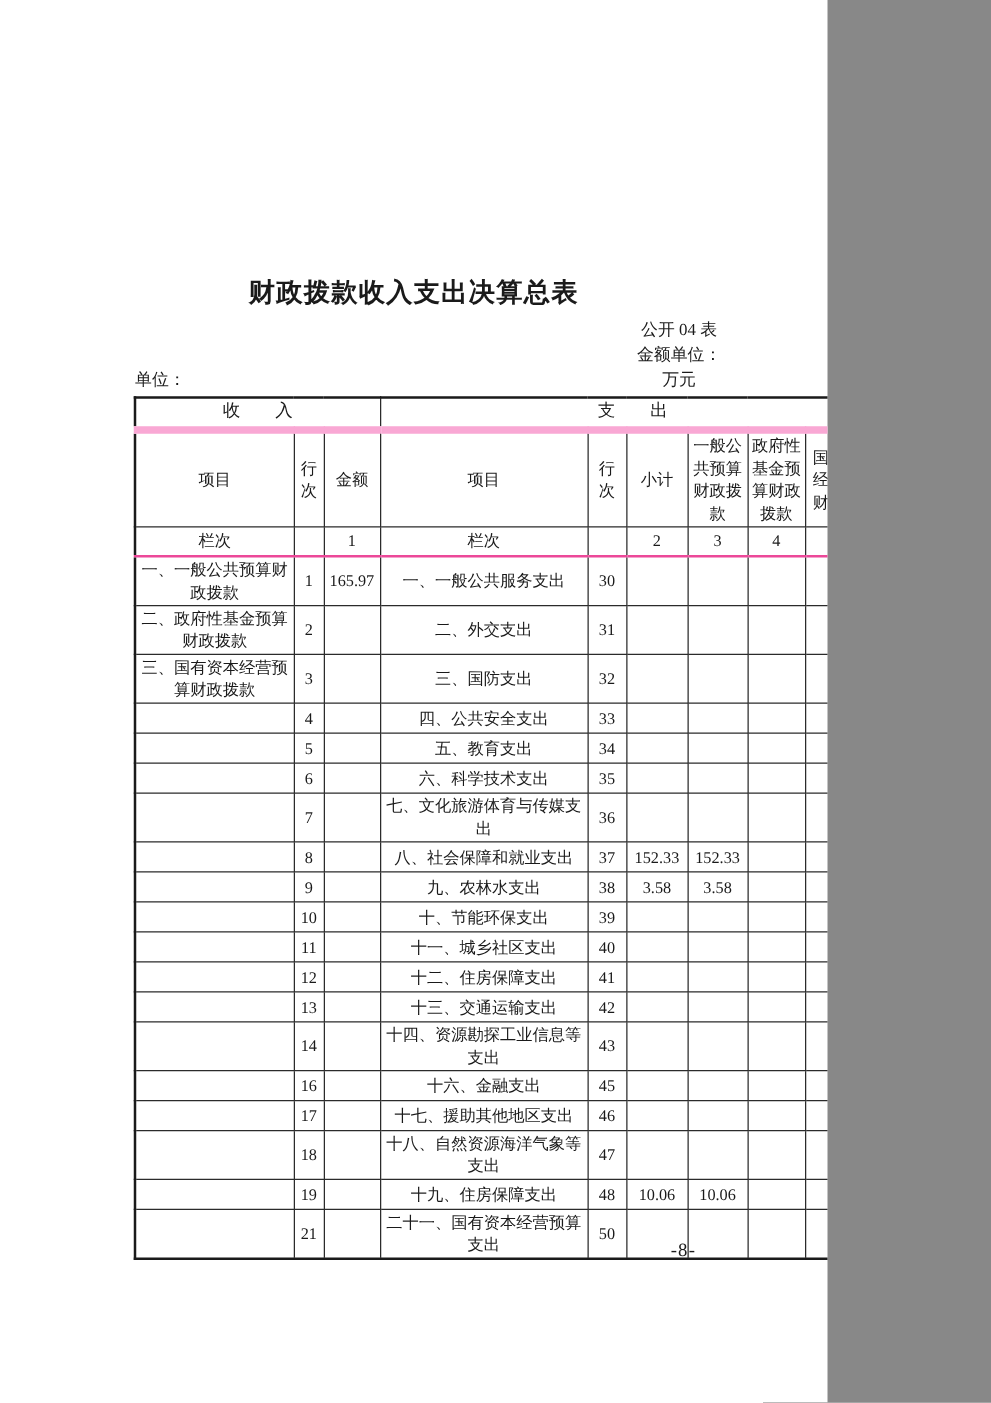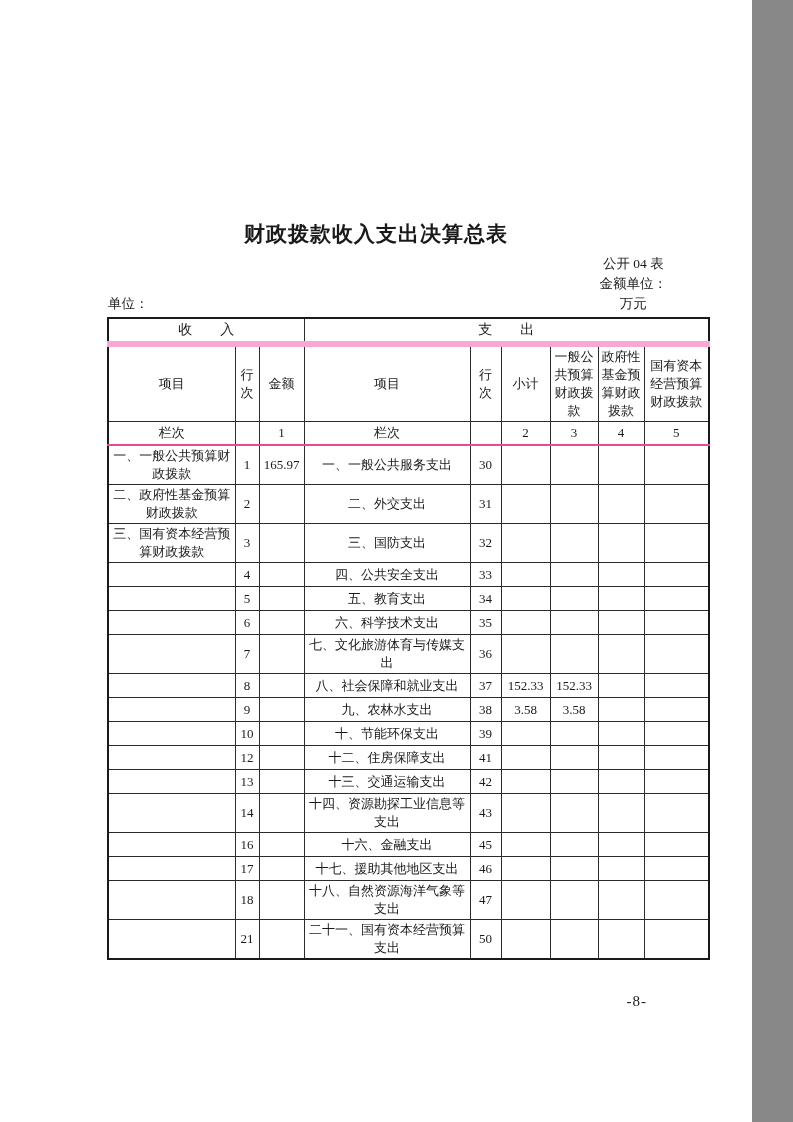--- a/index.html
+++ b/index.html
@@ -1,18 +1,18 @@
 <!DOCTYPE html>
 <html><head>
 <meta charset="utf-8">
 <style>
   html,body{margin:0;padding:0;background:#888;}
   .page{
     position:relative;
-    width:752px;height:1122px;
+    width:662px;height:1122px;
     background:#ffffff;
     font-family:"Liberation Serif","DejaVu Serif",serif;
     color:#1a1a1a;
     overflow:hidden;
   }
   .title{
     position:absolute;top:220px;left:0;width:100%;
     text-align:center;
     font-family:"Liberation Sans","DejaVu Sans",sans-serif;
     font-weight:bold;font-size:21px;letter-spacing:1px;
@@ -214,20 +214,31 @@
         <td class="c-val"></td>
         <td class="left">十、节能环保支出</td>
         <td>39</td>
         <td class="c-val"></td>
         <td class="c-val"></td>
         <td class="c-val"></td>
         <td class="c-val"></td>
       </tr>
         <tr class="datarow">
         <td class="left"></td>
+        <td>11</td>
+        <td class="c-val"></td>
+        <td class="left">十一、城乡社区支出</td>
+        <td>40</td>
+        <td class="c-val"></td>
+        <td class="c-val"></td>
+        <td class="c-val"></td>
+        <td class="c-val"></td>
+      </tr>
+        <tr class="datarow">
+        <td class="left"></td>
         <td>12</td>
         <td class="c-val"></td>
         <td class="left">十二、住房保障支出</td>
         <td>41</td>
         <td class="c-val"></td>
         <td class="c-val"></td>
         <td class="c-val"></td>
         <td class="c-val"></td>
       </tr>
         <tr class="datarow">
@@ -280,20 +291,31 @@
         <td class="c-val"></td>
         <td class="left">十八、自然资源海洋气象等支出</td>
         <td>47</td>
         <td class="c-val"></td>
         <td class="c-val"></td>
         <td class="c-val"></td>
         <td class="c-val"></td>
       </tr>
         <tr class="datarow">
         <td class="left"></td>
+        <td>19</td>
+        <td class="c-val"></td>
+        <td class="left">十九、住房保障支出</td>
+        <td>48</td>
+        <td class="c-val">10.06</td>
+        <td class="c-val">10.06</td>
+        <td class="c-val"></td>
+        <td class="c-val"></td>
+      </tr>
+        <tr class="datarow">
+        <td class="left"></td>
         <td>21</td>
         <td class="c-val"></td>
         <td class="left">二十一、国有资本经营预算支出</td>
         <td>50</td>
         <td class="c-val"></td>
         <td class="c-val"></td>
         <td class="c-val"></td>
         <td class="c-val"></td>
       </tr>
       </tbody>

